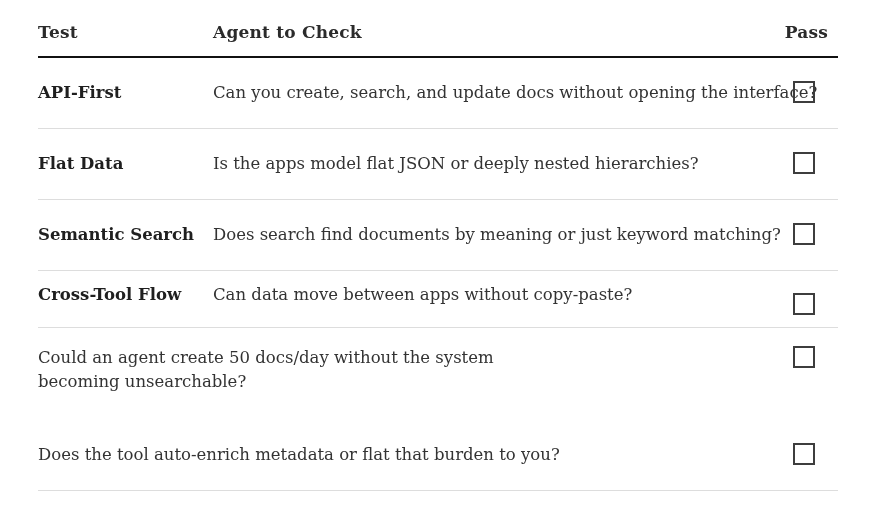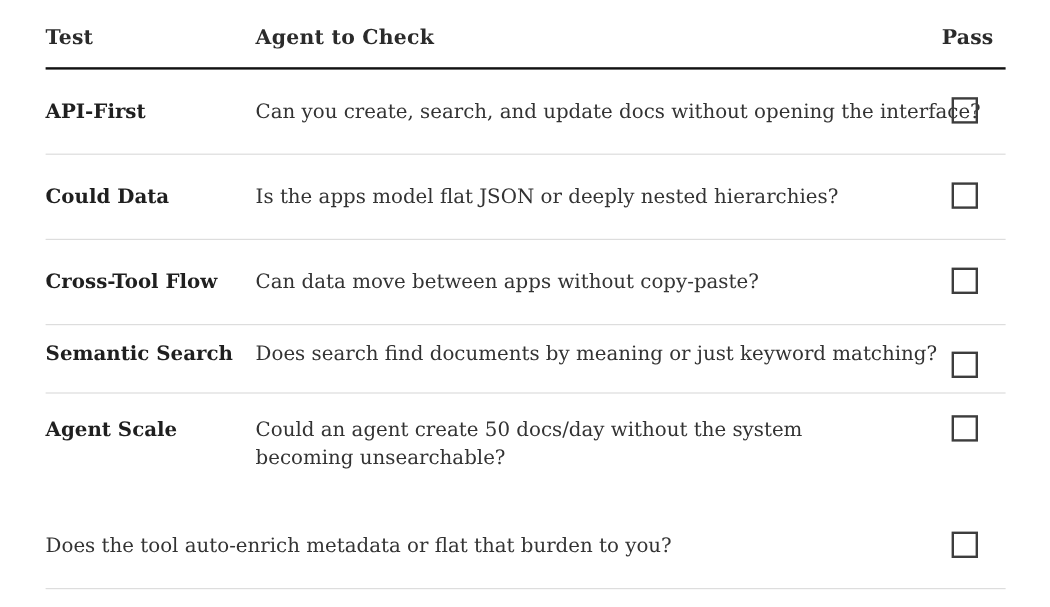--- a/index.html
+++ b/index.html
@@ -87,45 +87,44 @@
 
   <div class="row">
     <div class="c-test">API-First</div>
     <div class="c-check">Can you create, search, and update docs without opening the interface?</div>
     <div class="c-pass">
       <span class="checkbox"></span>
     </div>
   </div>
 
   <div class="row">
-    <div class="c-test">Could Data</div>
+    <div class="c-test">Flat Data</div>
     <div class="c-check">Is the apps model flat JSON or deeply nested hierarchies?</div>
+    <div class="c-pass">
+      <span class="checkbox"></span>
+    </div>
+  </div>
+
+  <div class="row">
+    <div class="c-test">Semantic Search</div>
+    <div class="c-check">Does search find documents by meaning or just keyword matching?</div>
     <div class="c-pass">
       <span class="checkbox"></span>
     </div>
   </div>
 
   <div class="row">
     <div class="c-test">Cross-Tool Flow</div>
     <div class="c-check">Can data move between apps without copy-paste?</div>
     <div class="c-pass">
       <span class="checkbox"></span>
     </div>
   </div>
 
   <div class="row">
-    <div class="c-test">Semantic Search</div>
-    <div class="c-check">Does search find documents by meaning or just keyword matching?</div>
-    <div class="c-pass">
-      <span class="checkbox"></span>
-    </div>
-  </div>
-
-  <div class="row">
-    <div class="c-test">Agent Scale</div>
     <div class="c-check multiline">Could an agent create 50 docs/day without the system
 becoming unsearchable?</div>
     <div class="c-pass">
       <span class="checkbox"></span>
     </div>
   </div>
 
   <div class="row">
     <div class="c-check">Does the tool auto-enrich metadata or flat that burden to you?</div>
     <div class="c-pass">

